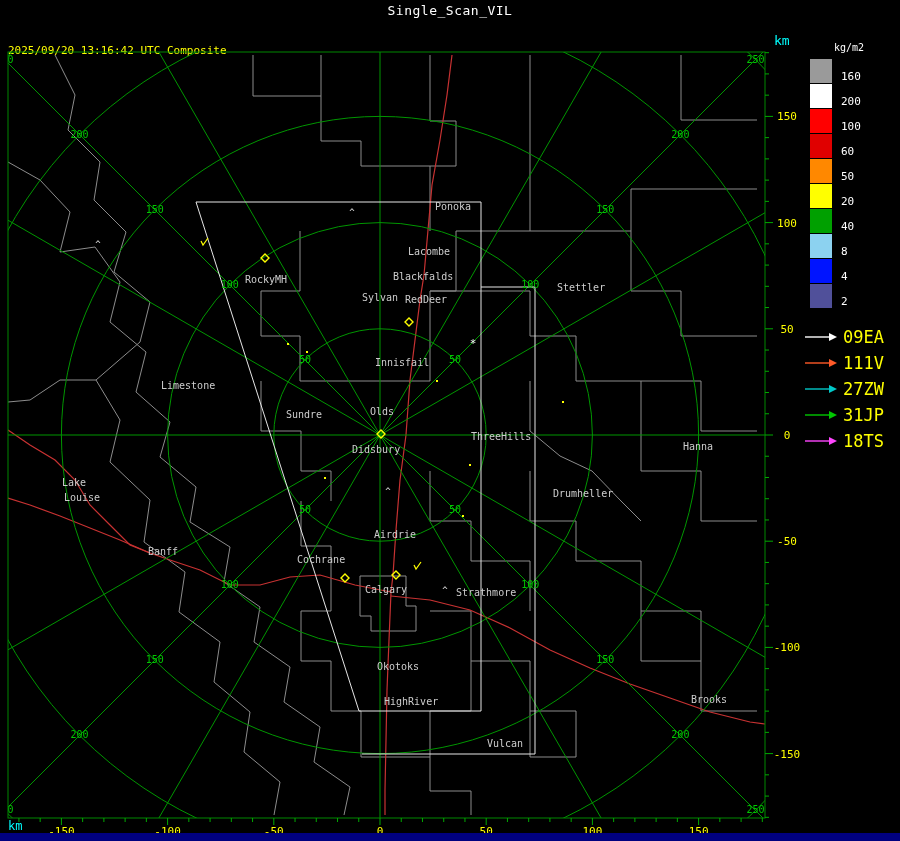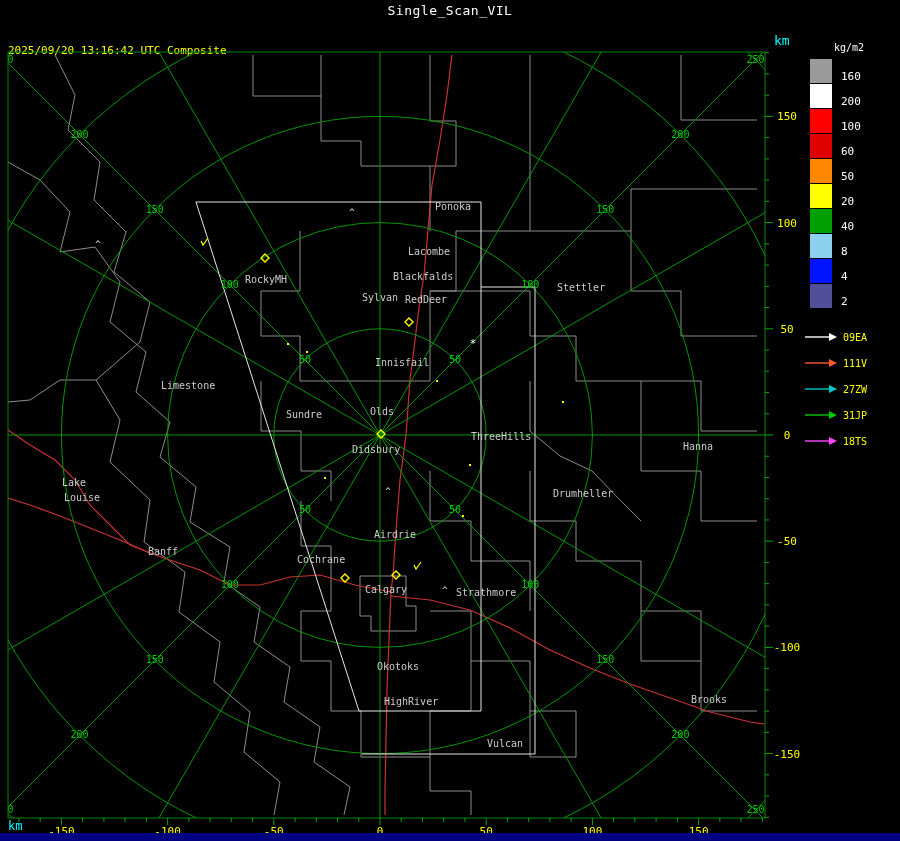--- a/index.html
+++ b/index.html
@@ -12,21 +12,21 @@
   .unit-x{position:absolute;top:819px;left:8px;color:#00ffff;font-size:12px;}
   #plot{position:absolute;top:0;left:0;}
   .legend{position:absolute;left:802px;top:42px;width:96px;}
   .legend-unit{color:#ffffff;font-size:10px;margin-left:32px;margin-bottom:5px;}
   .lrow{display:flex;align-items:flex-end;height:25px;}
   .swatch{width:22px;height:24px;margin-left:8px;flex:none;}
   .lval{color:#ffffff;font-size:11px;margin-left:9px;}
   .radarlegend{margin-top:16px;}
   .rrow{display:flex;align-items:center;height:26px;}
   .rrow svg{margin-left:2px;flex:none;}
-  .rlab{color:#ffff00;font-size:10px;margin-left:5px;}
+  .rlab{color:#ffff00;font-size:17px;margin-left:5px;}
   .bottomstrip{position:absolute;left:0;top:833px;width:900px;height:8px;background:#000080;}
 </style>
 </head>
 <body>
 
 <div id="app">
   <div class="titlebar">
     <span>Single_Scan_VIL</span>
   </div>
   <div class="timestamp">2025/09/20 13:16:42 UTC Composite</div>

